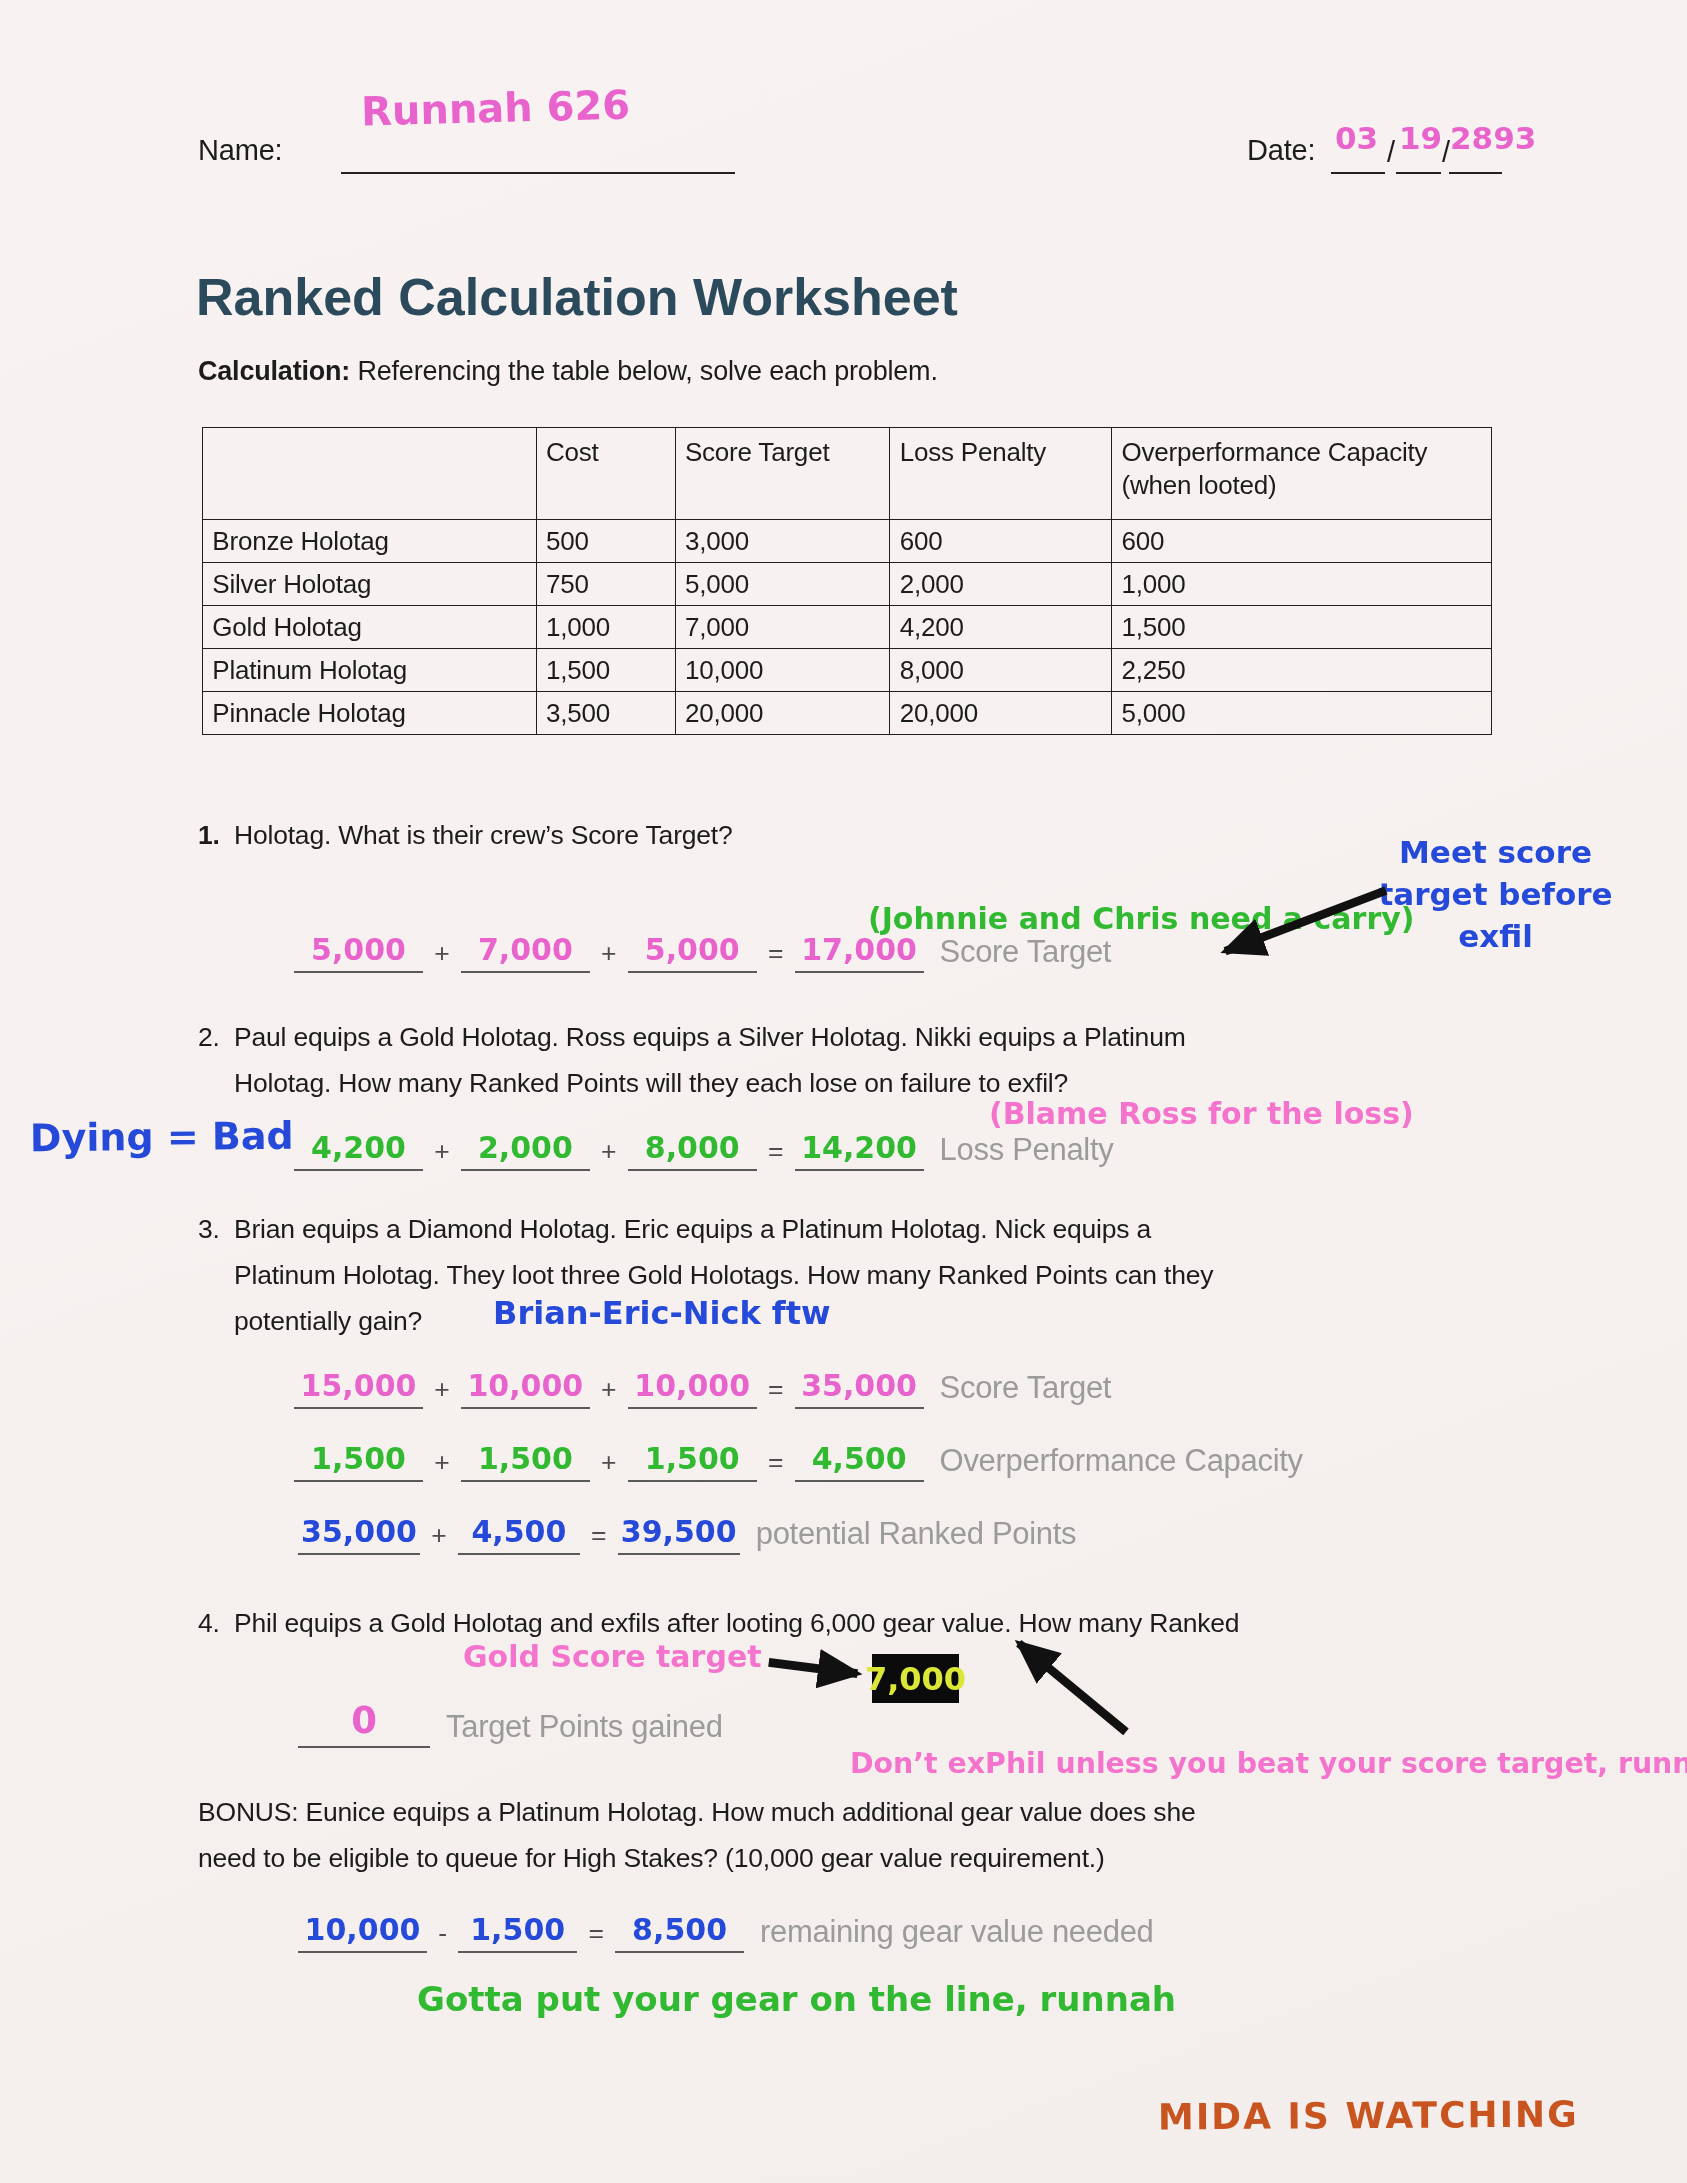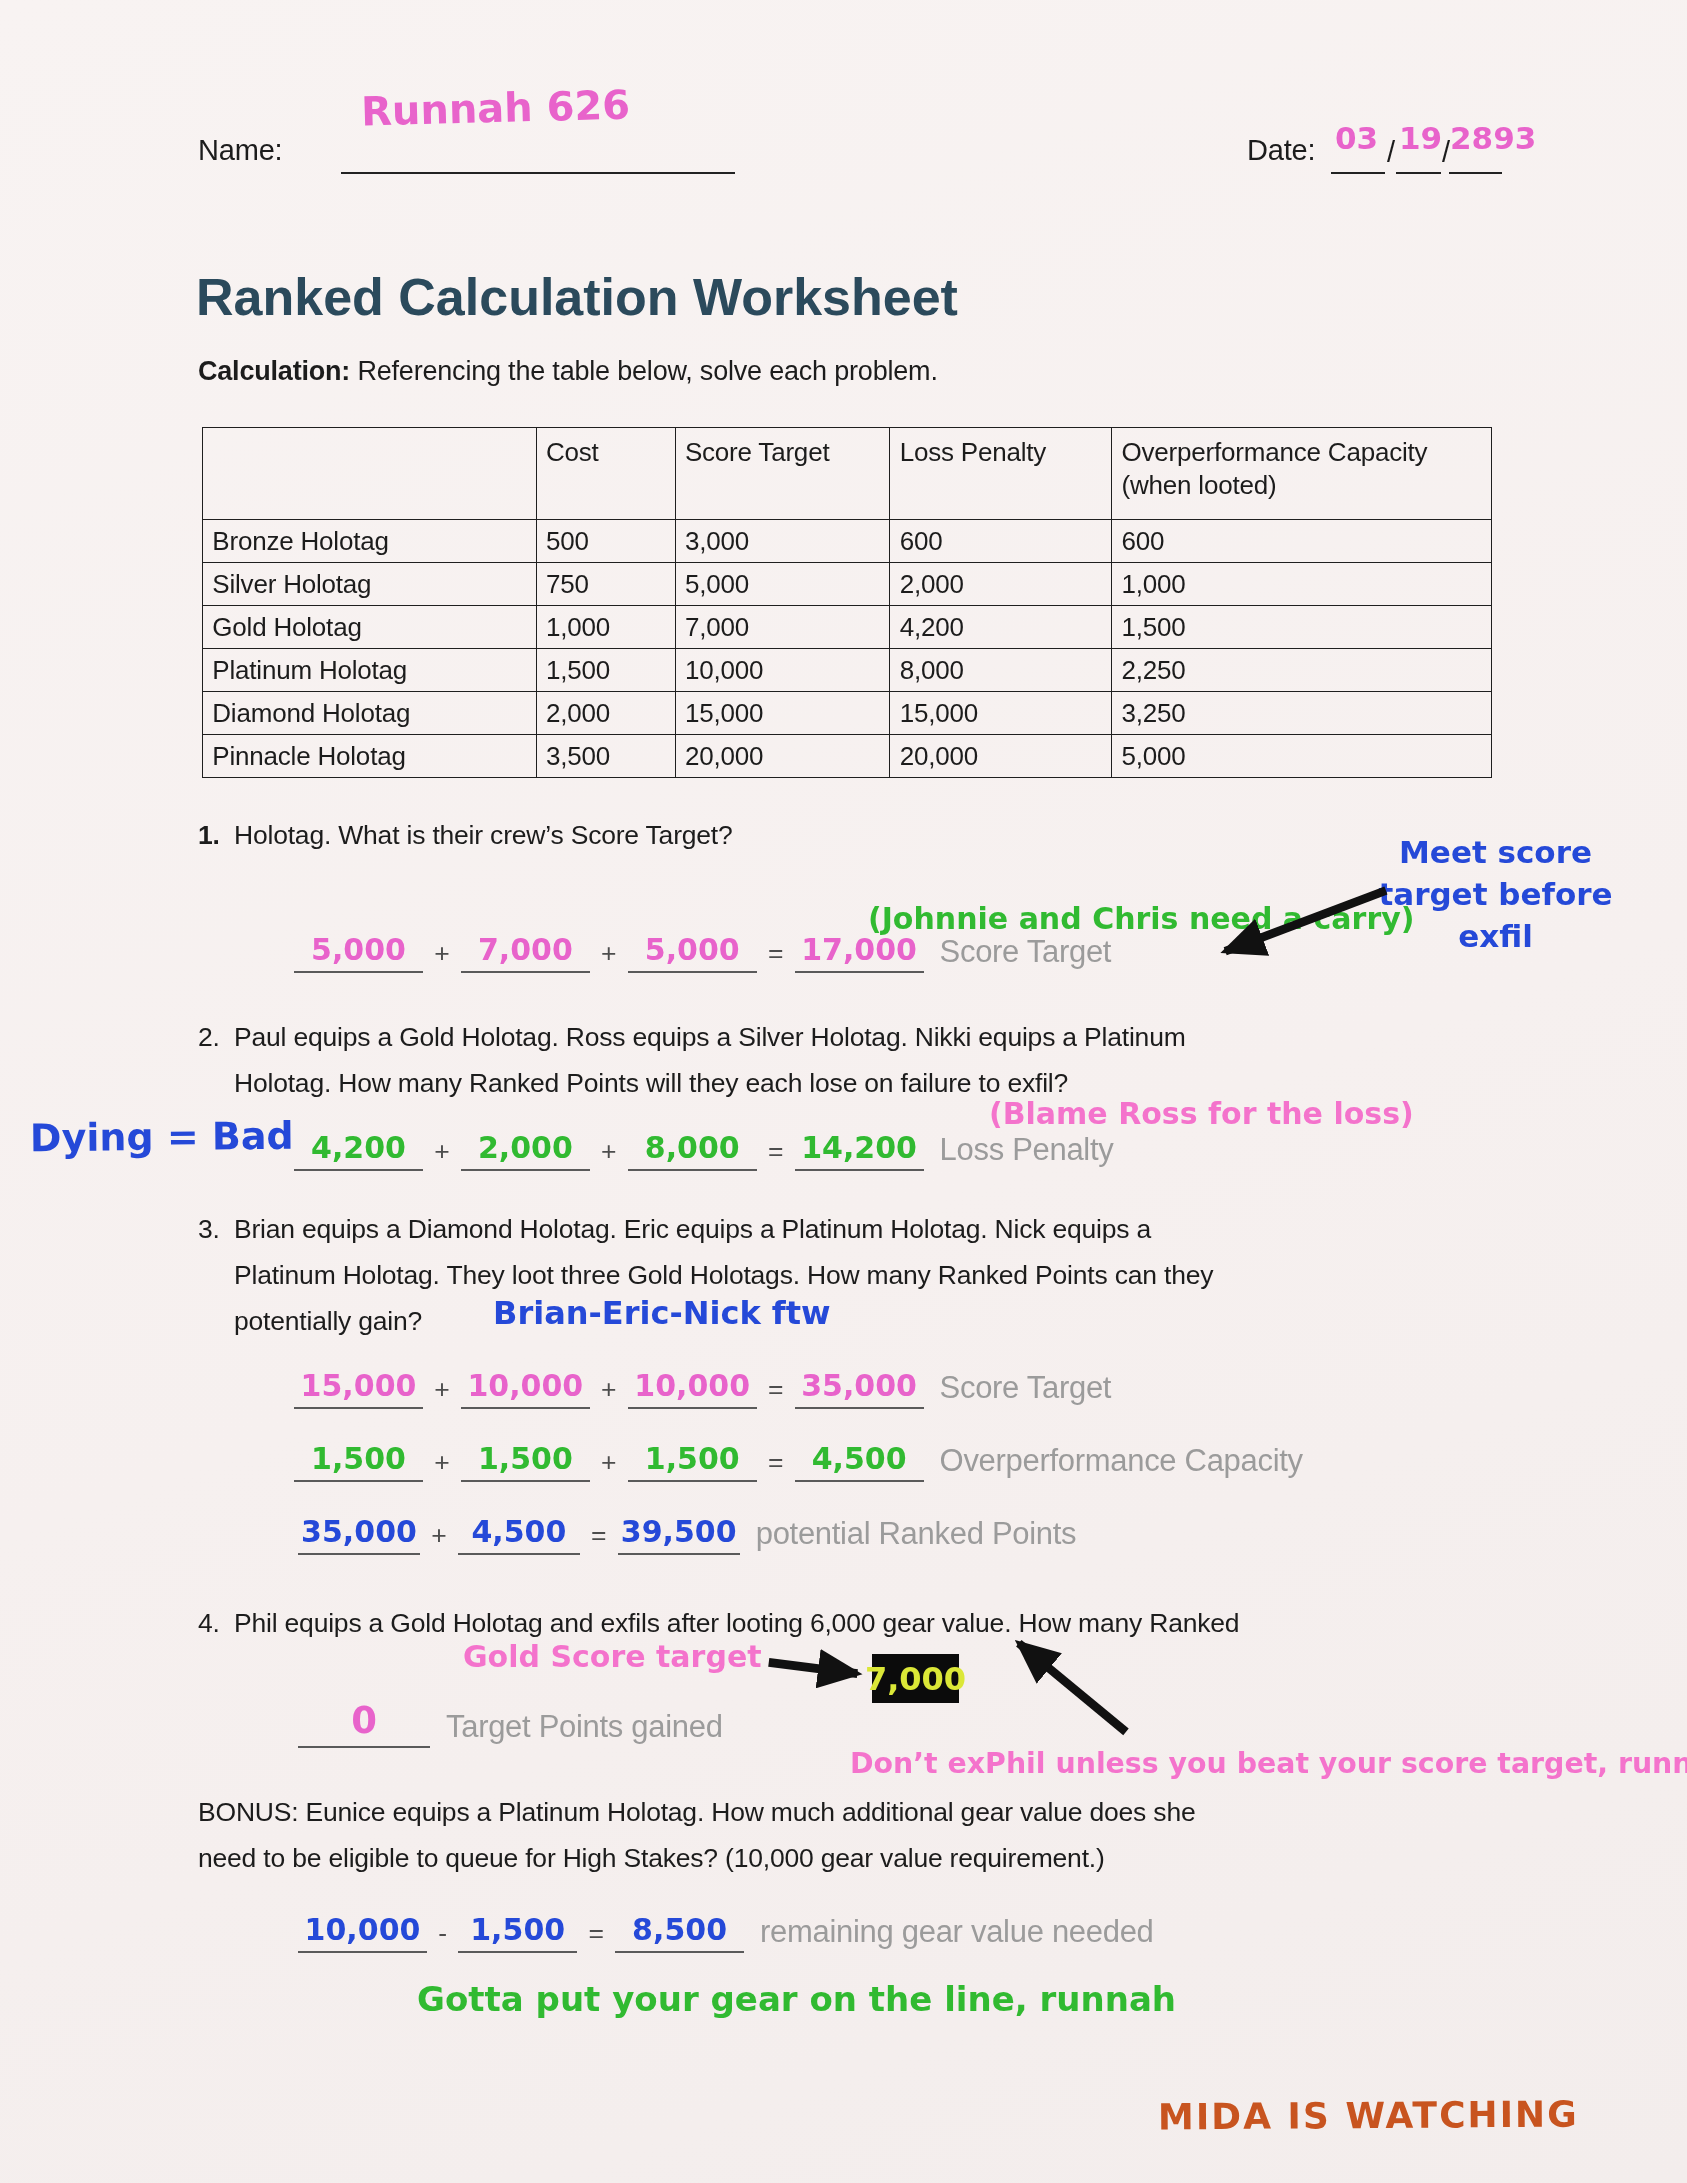--- a/index.html
+++ b/index.html
@@ -131,27 +131,20 @@
       <td>1,500</td>
     </tr>
     <tr>
       <td>Platinum Holotag</td>
       <td>1,500</td>
       <td>10,000</td>
       <td>8,000</td>
       <td>2,250</td>
     </tr>
     <tr>
-      <td>Diamond Holotag</td>
-      <td>2,000</td>
-      <td>15,000</td>
-      <td>15,000</td>
-      <td>3,250</td>
-    </tr>
-    <tr>
       <td>Pinnacle Holotag</td>
       <td>3,500</td>
       <td>20,000</td>
       <td>20,000</td>
       <td>5,000</td>
     </tr>
   </tbody>
     </table>
 
   <div class="abs print problem" style="top:812px;">

